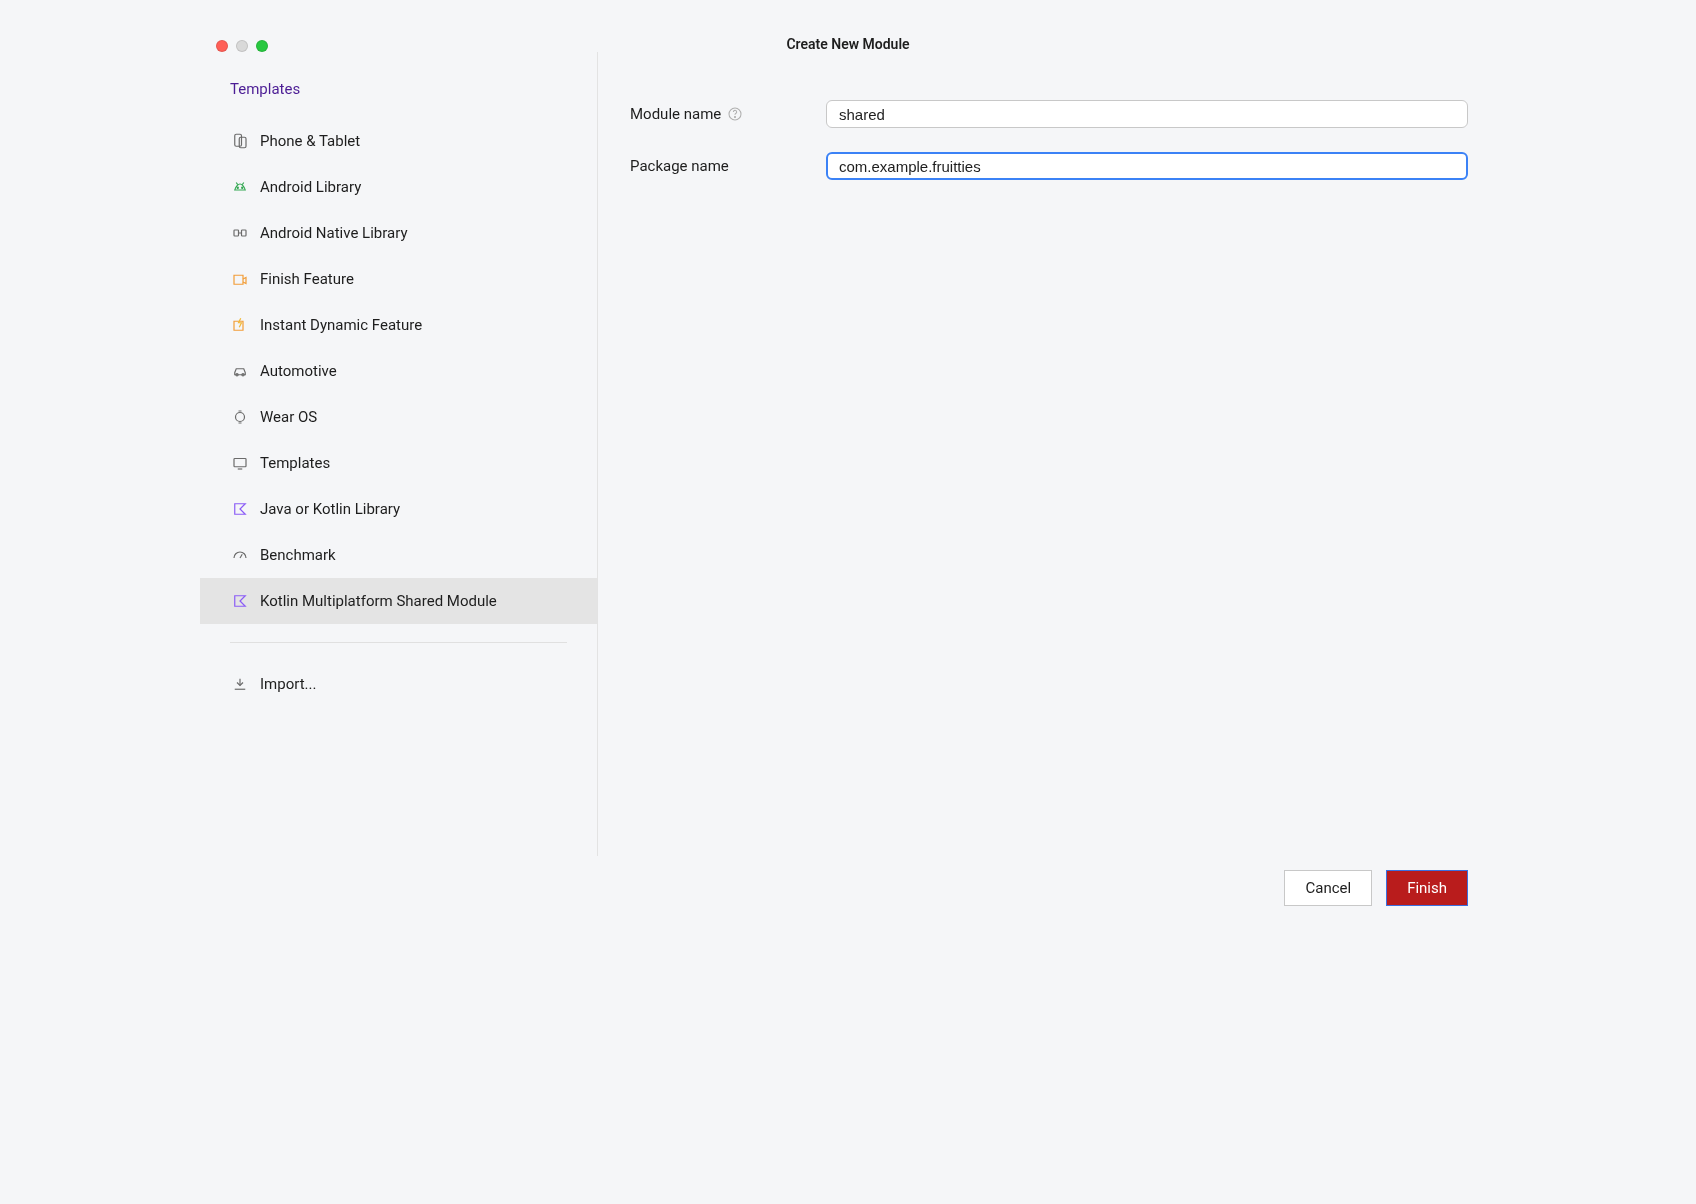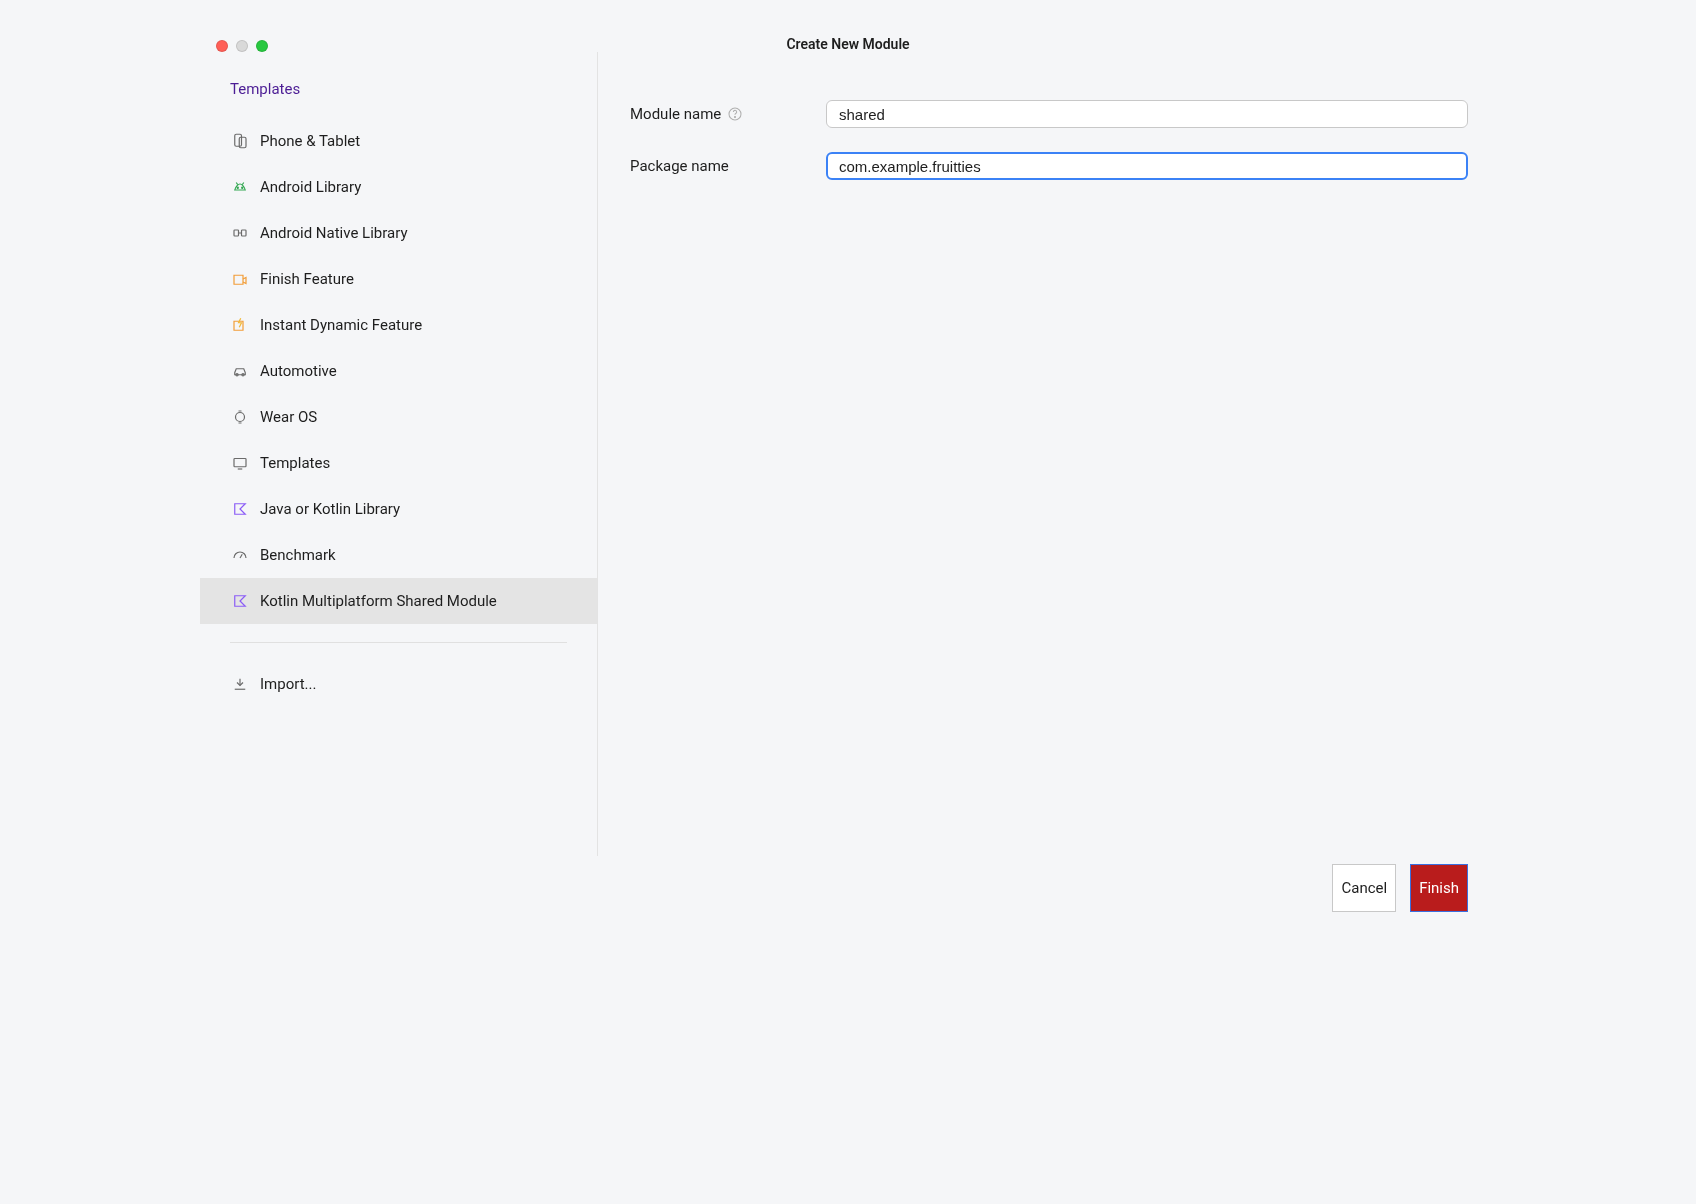--- a/index.html
+++ b/index.html
@@ -130,22 +130,22 @@
   .footer {
     height: 64px;
     border-top: 0;
     display:flex;
     align-items:center;
     justify-content:flex-end;
     gap: 14px;
     padding-right: 28px;
   }
   .btn {
-    height: 48px;
-    padding: 0 8px;
+    height: 36px;
+    padding: 0 20px;
     border-radius: 0;
     font-size: 15px;
     cursor:pointer;
     display:flex; align-items:center; justify-content:center;
   }
   .btn.secondary {
     background:#fff;
     border:1px solid #c8c8c8;
     color:#1e1e1e;
   }

